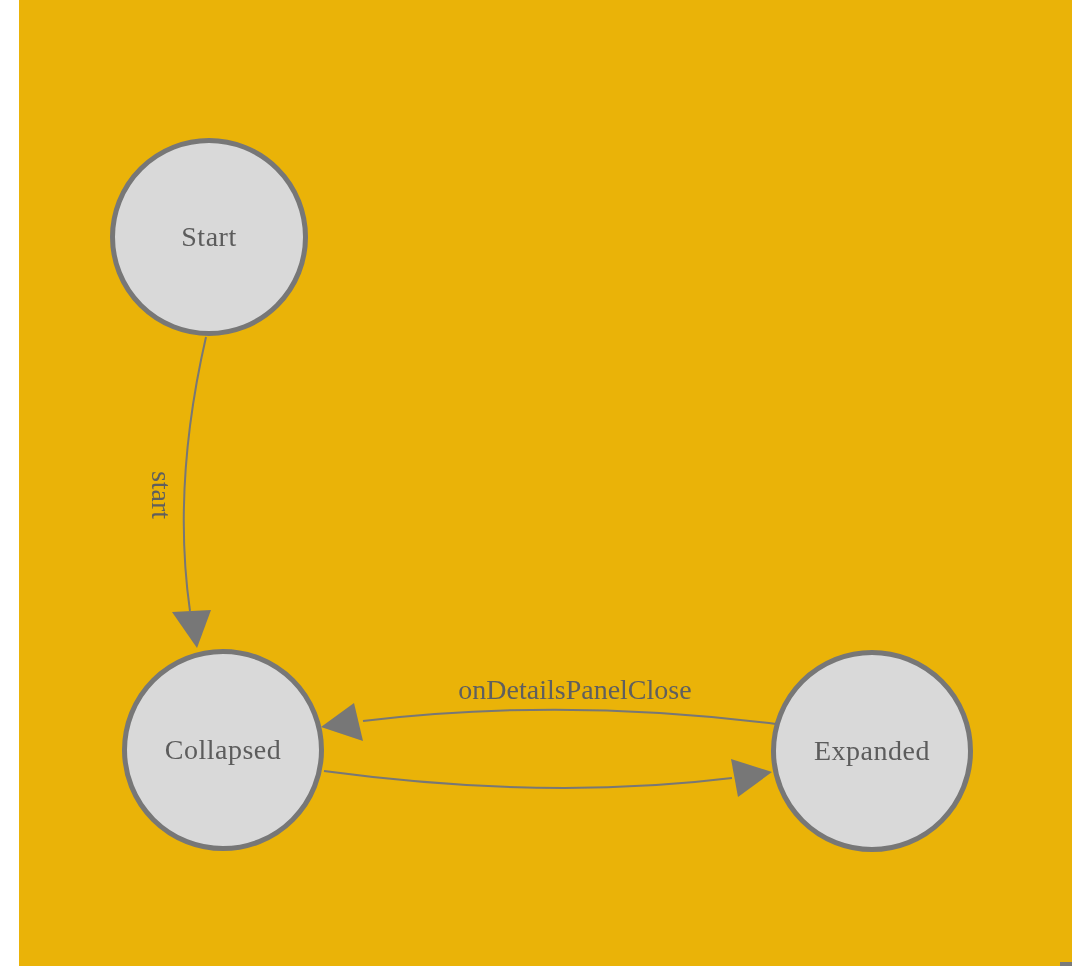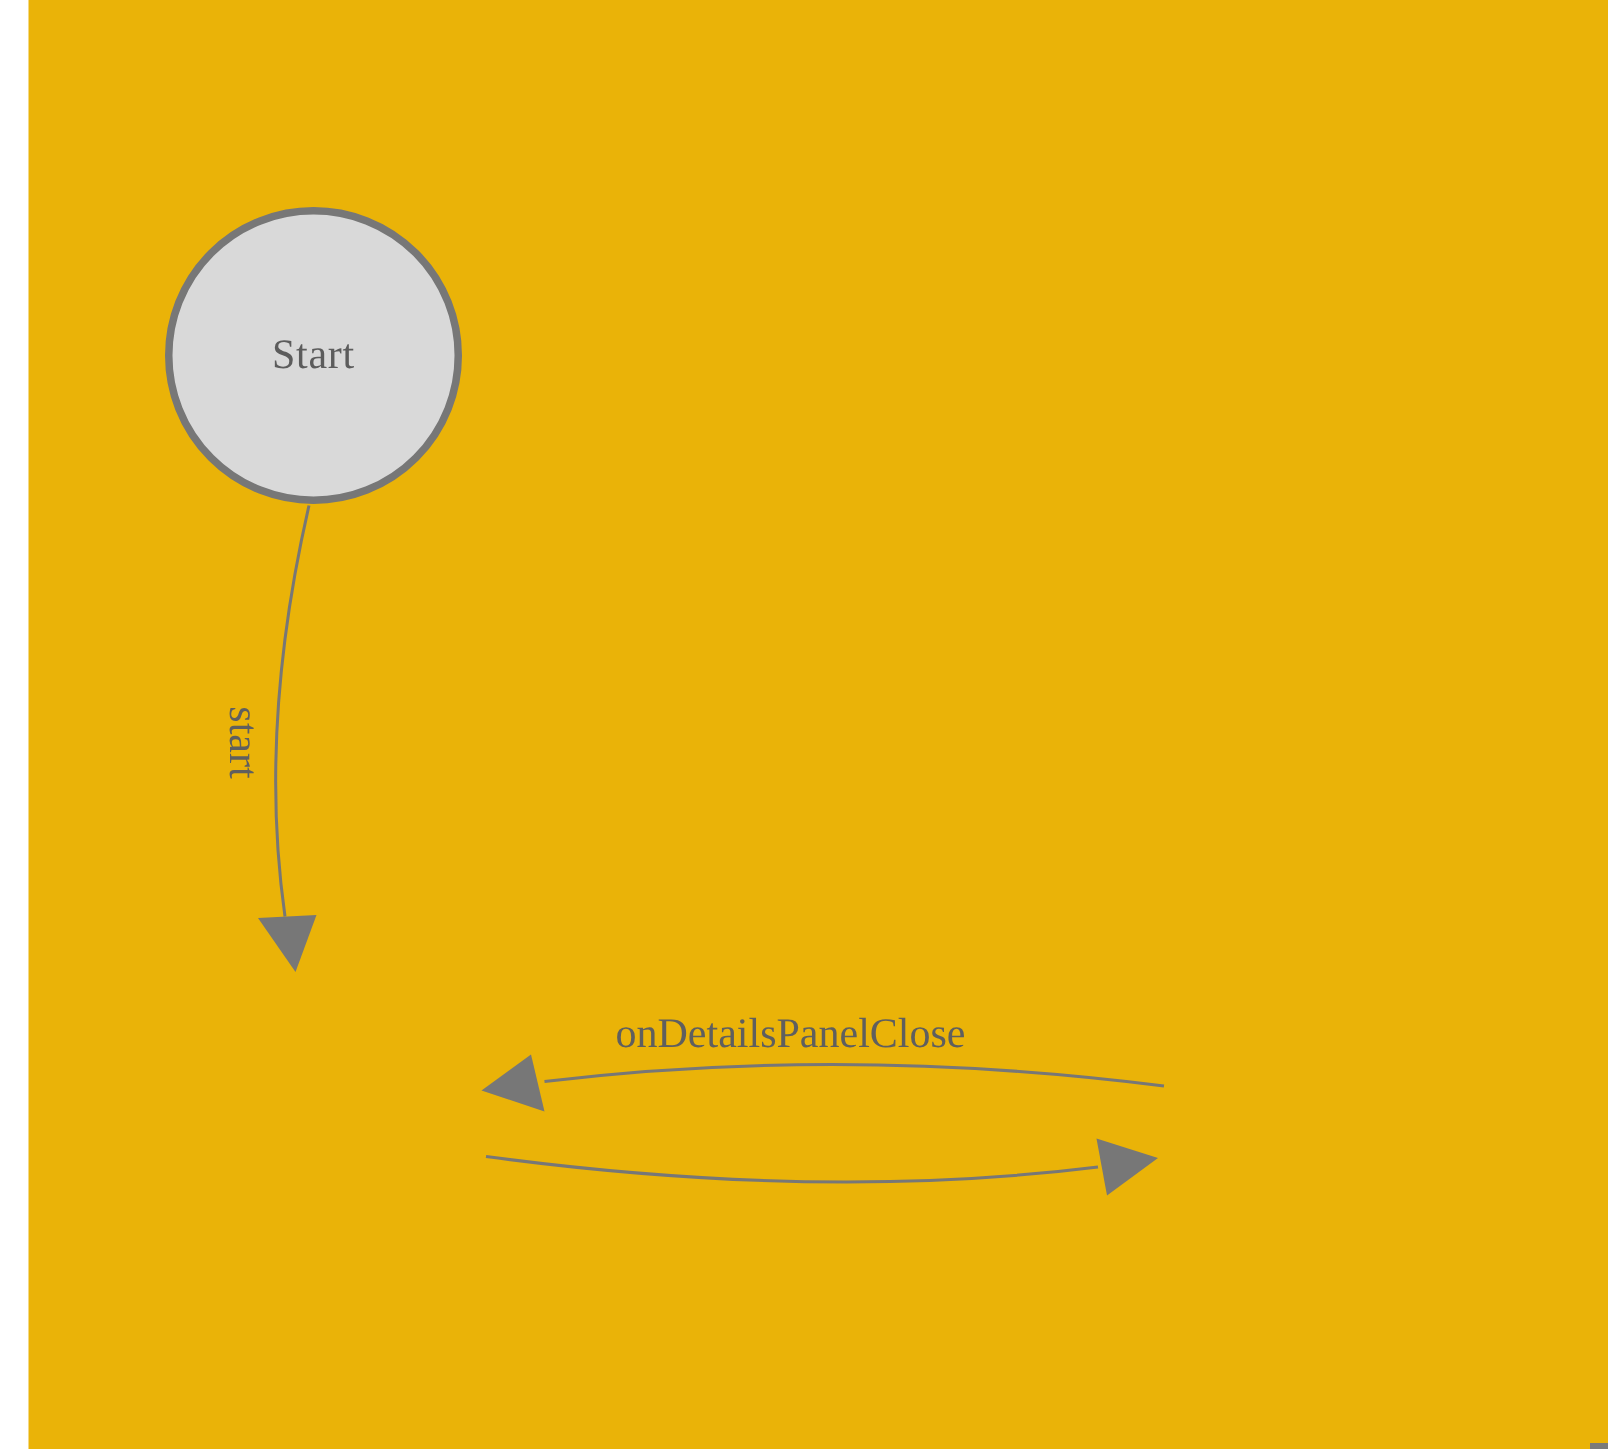--- a/index.html
+++ b/index.html
@@ -74,21 +74,21 @@
     white-space: nowrap;
     transform: translate(-50%, -50%);
     user-select: none;
   }
   .edge-label-start {
     left: 142px;
     top: 495px;
     transform: translate(-50%, -50%) rotate(90deg);
   }
   .edge-label-close {
-    left: 508px;
+    left: 556px;
     top: 690px;
   }
   .edge-label-panel {
     left: 527px;
     top: 812px;
   }
   .viewport-corner {
     position: absolute;
     right: 0;
     bottom: 0;
@@ -112,21 +112,27 @@
     <polygon class="edge-arrowhead" points="335,703 344,741 302,727"></polygon>
 
     <path class="edge-line" d="M 305 771 Q 528 801 713 778"></path>
     <polygon class="edge-arrowhead" points="712,759 719,797 753,772"></polygon>
   </svg>
 
   <div class="state-node node-start">
     <span class="node-label">Start</span>
   </div>
 
+  <div class="state-node node-collapsed">
+    <span class="node-label">Collapsed</span>
+  </div>
 
+  <div class="state-node node-expanded">
+    <span class="node-label">Expanded</span>
+  </div>
 
   <div class="edge-label edge-label-start">start</div>
 
   <div class="edge-label edge-label-close">onDetailsPanelClose</div>
 
 
   <div class="viewport-corner"></div>
 
 </div>
 

